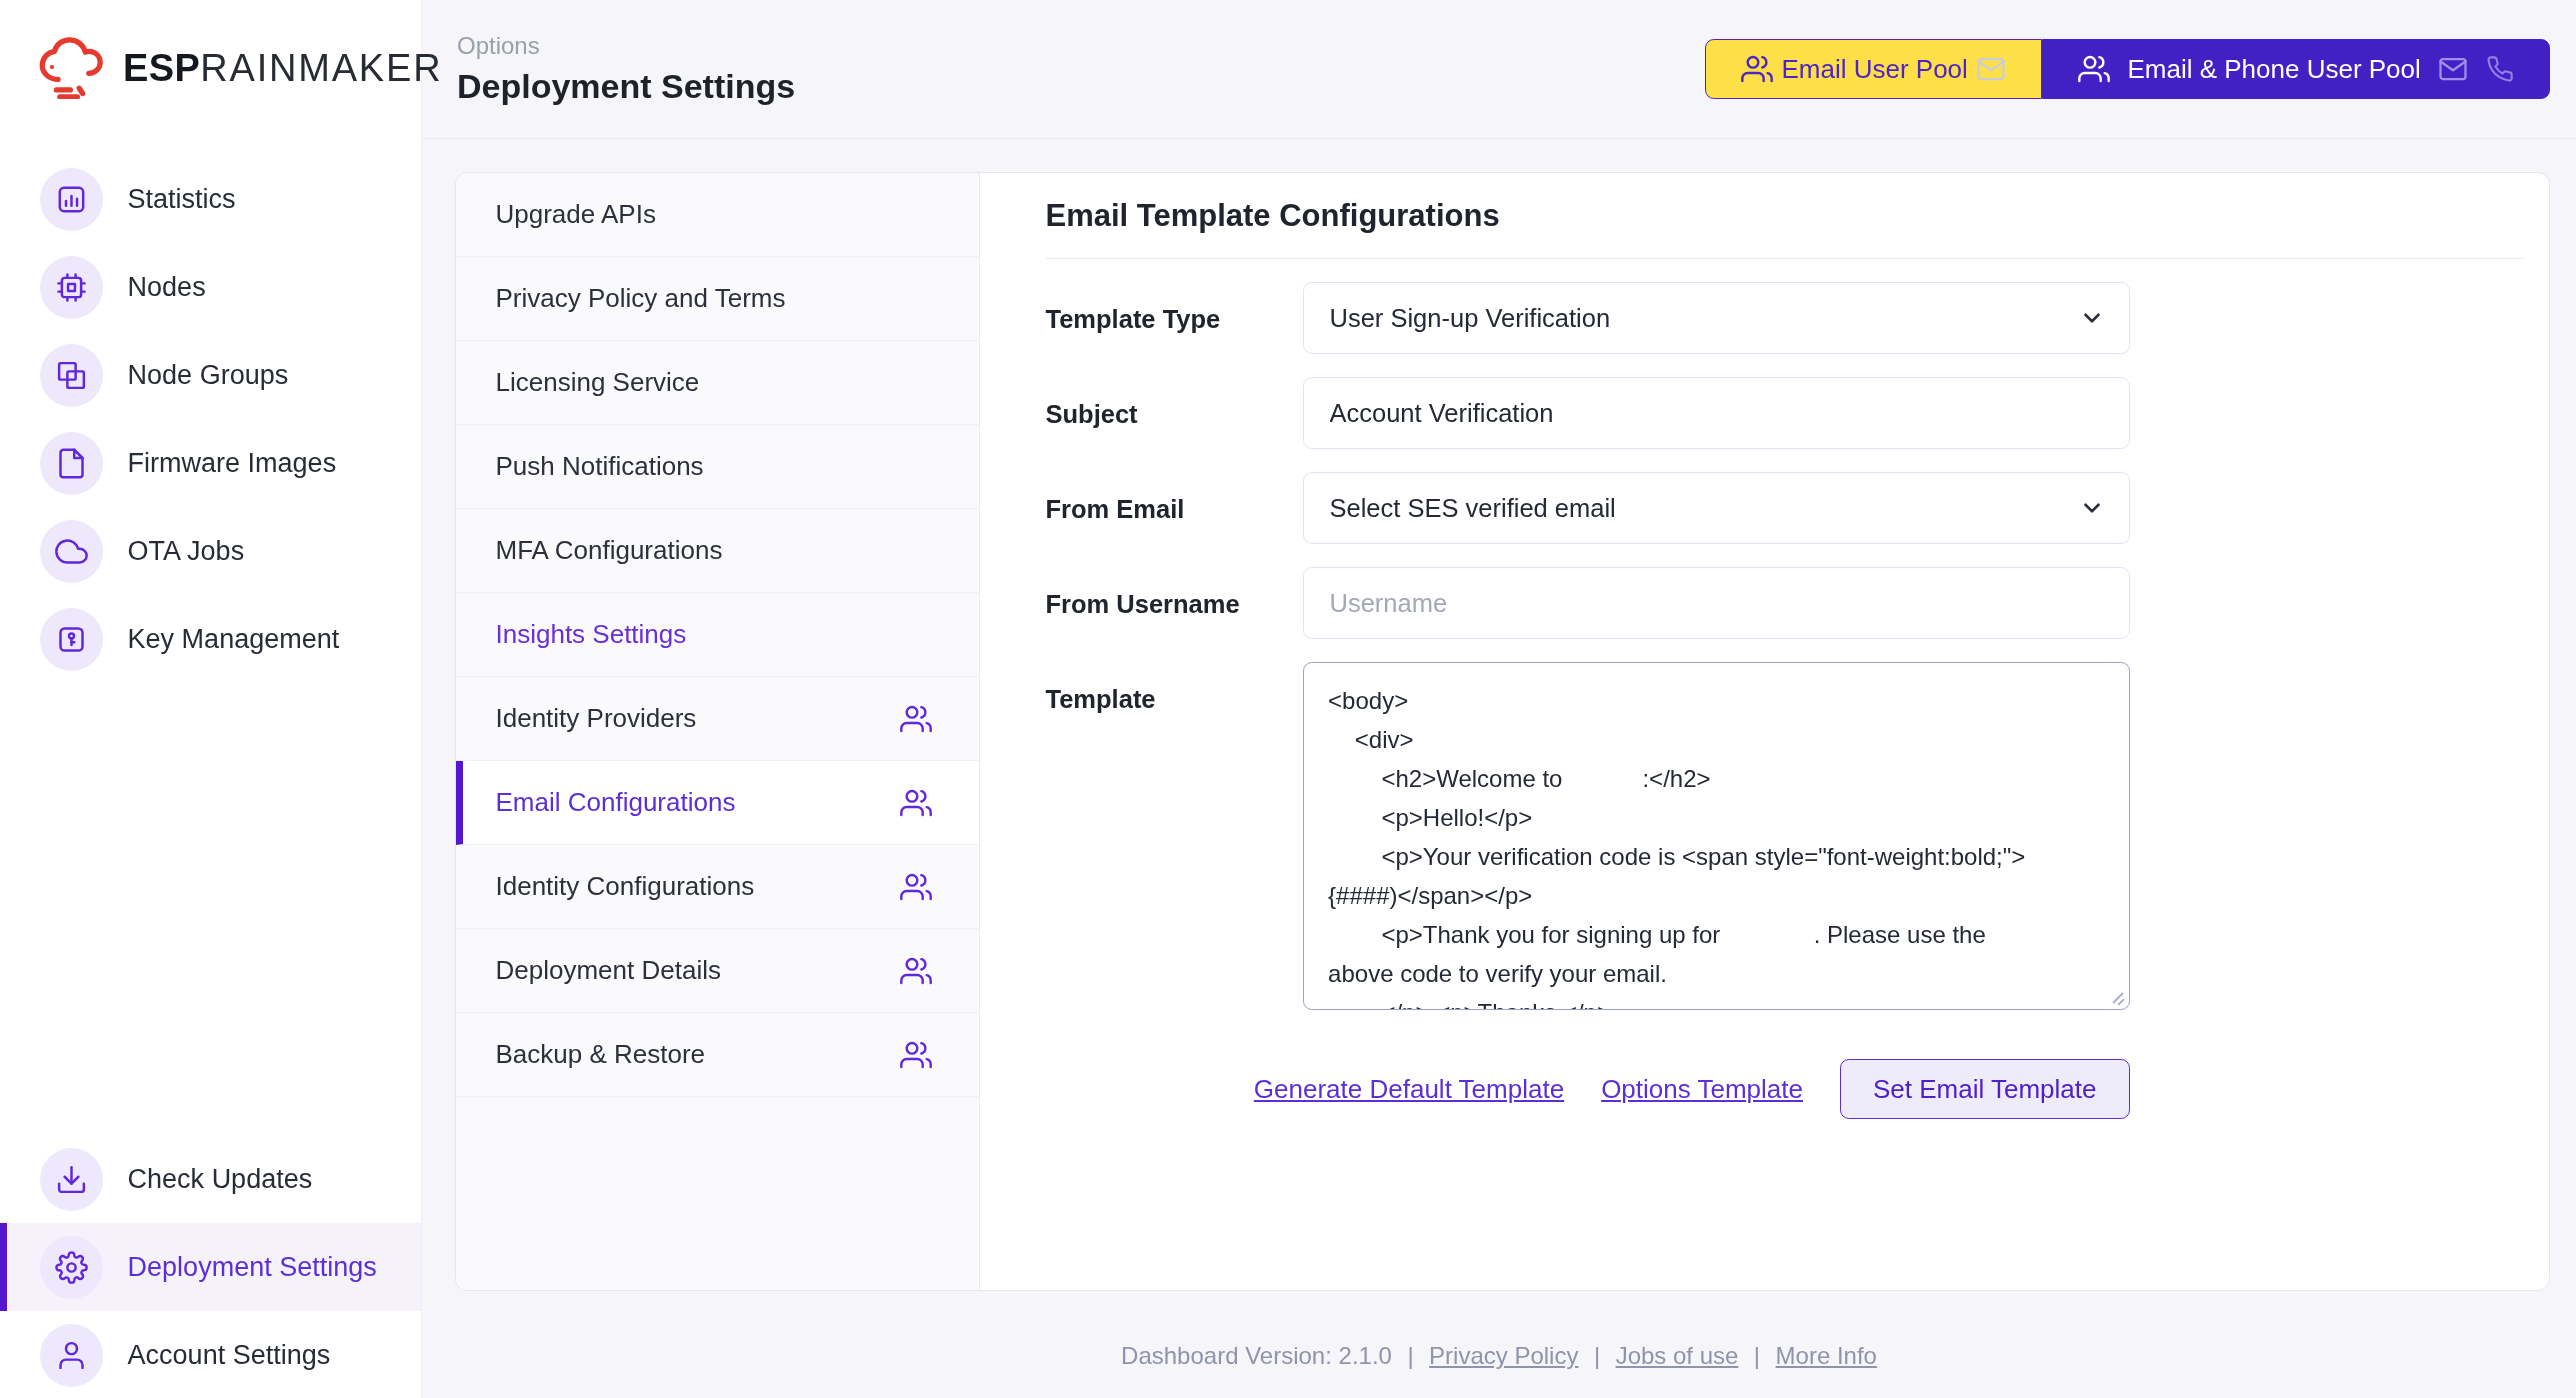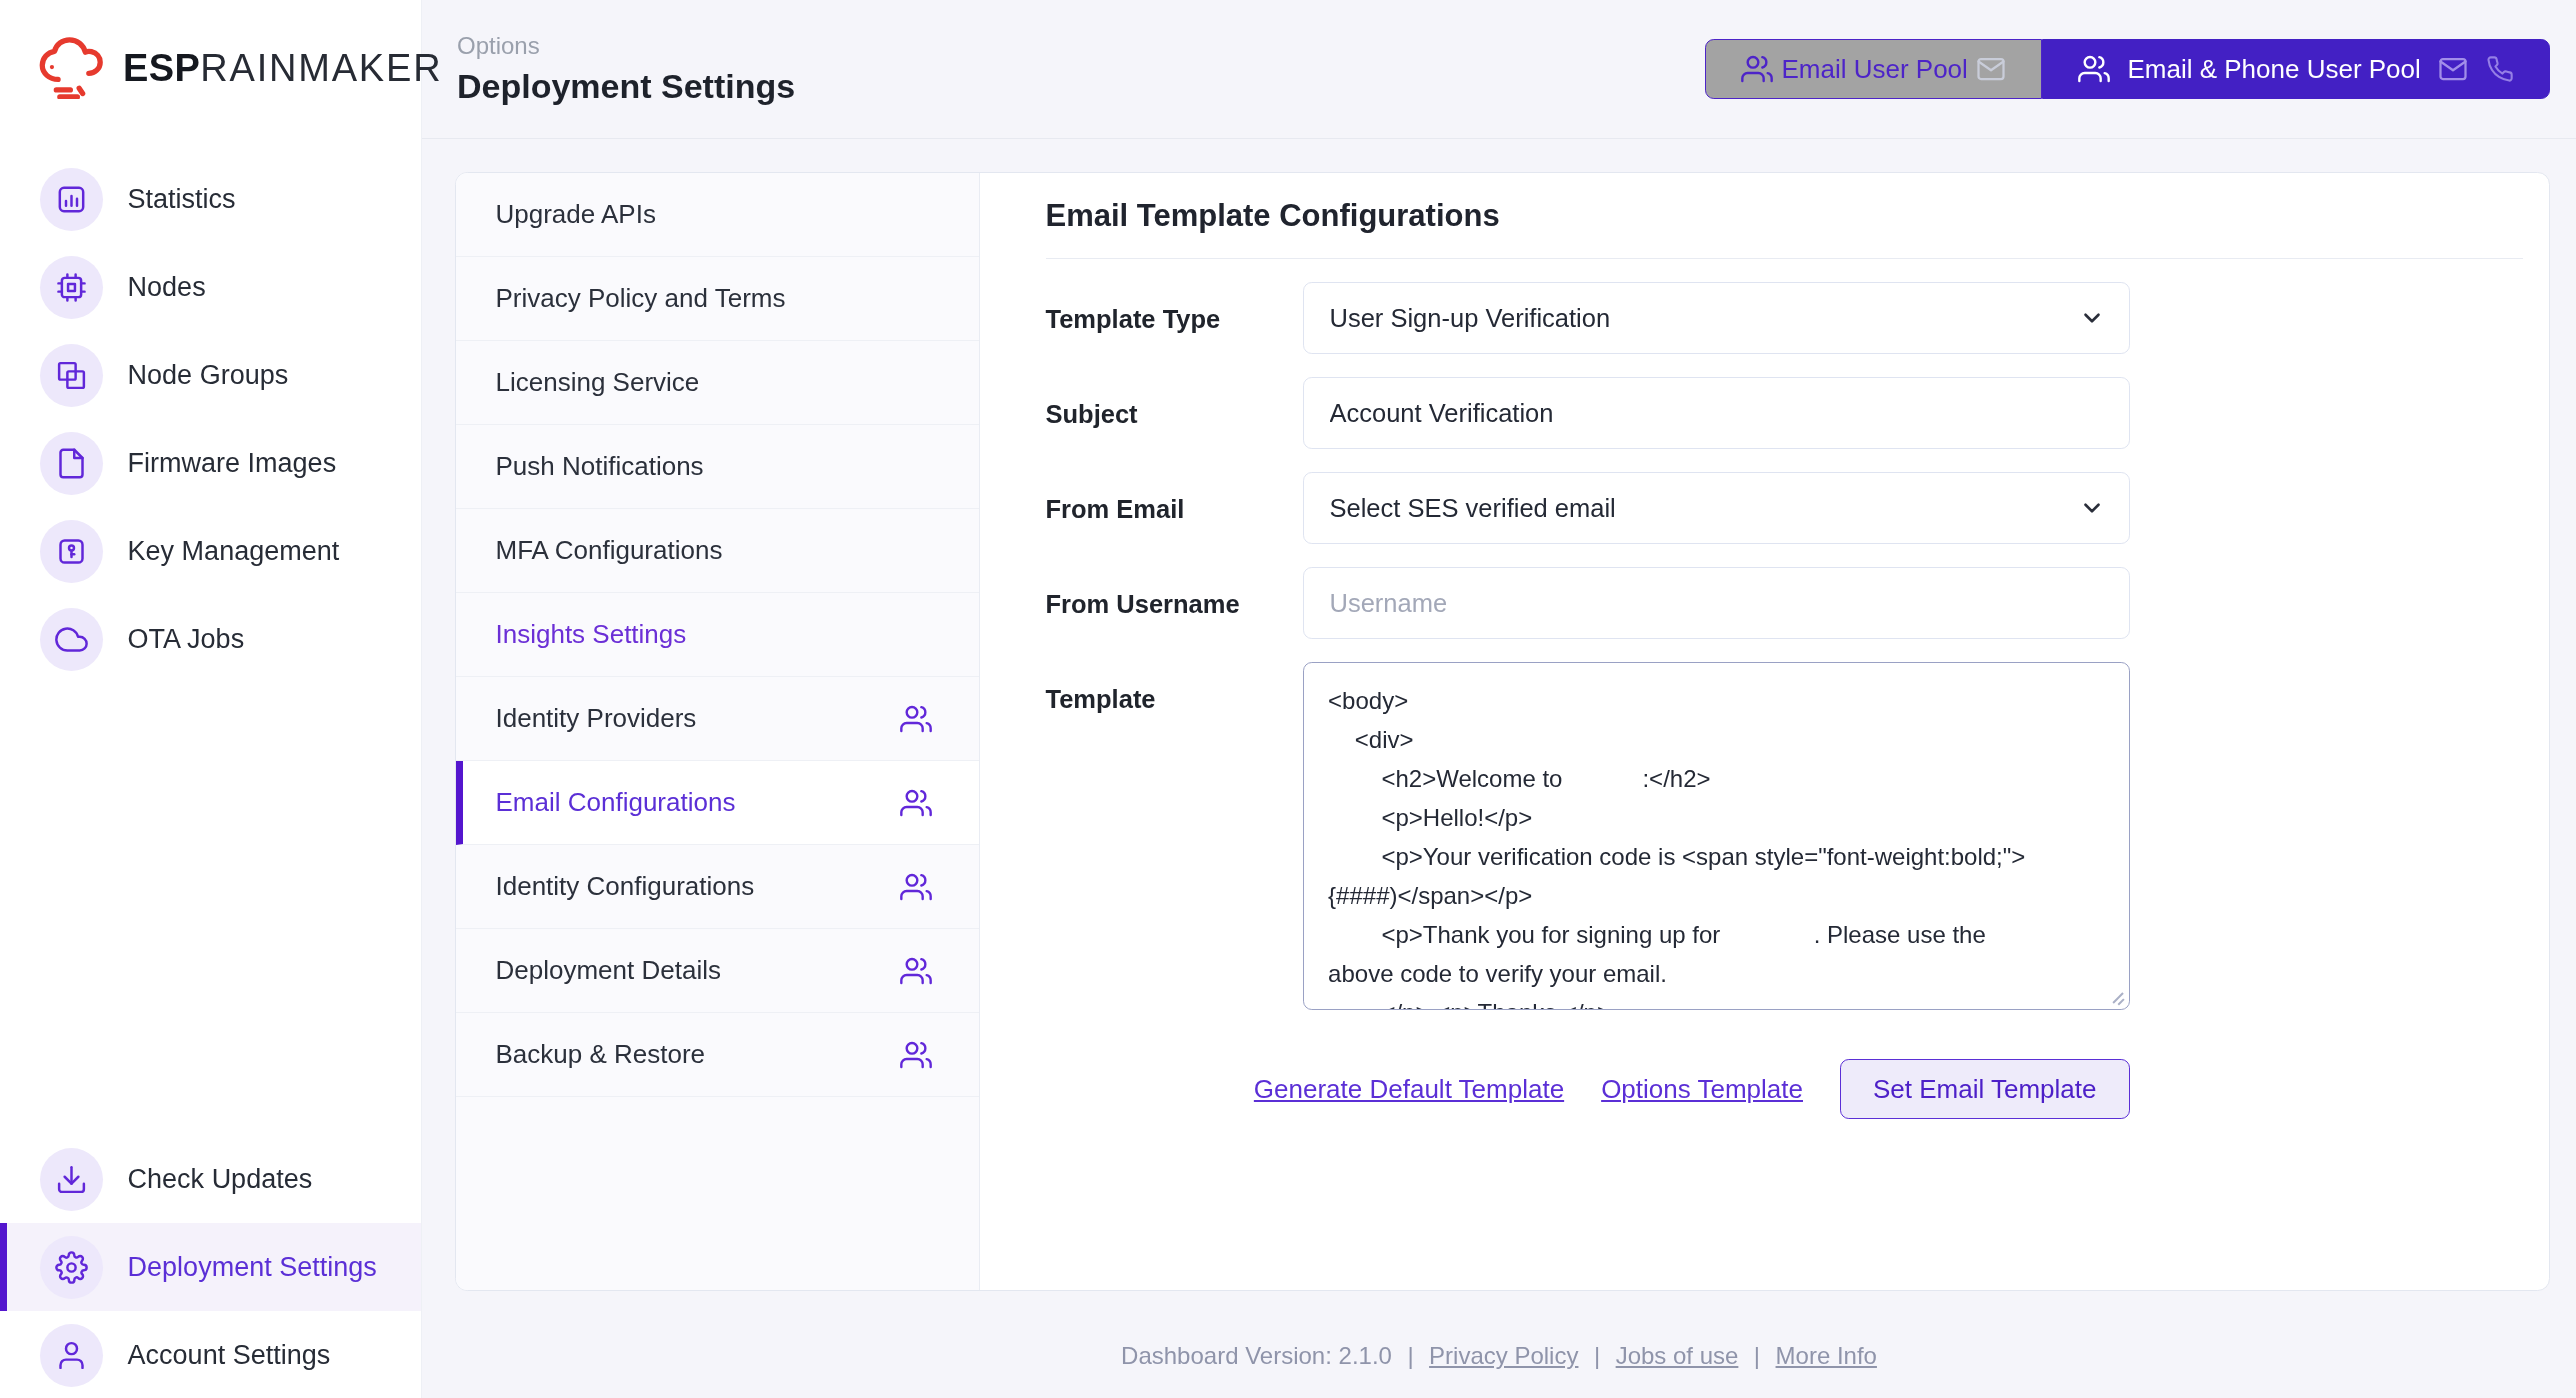--- a/index.html
+++ b/index.html
@@ -31,21 +31,21 @@
   
   .main { flex:1; display:flex; flex-direction:column; }
   .topbar { height:139px; min-height:139px; border-bottom:1.8px solid #e7e9f0;
             display:flex; align-items:center; justify-content:space-between; padding:0 26px 0 35px; }
   .crumb { font-size:24px; color:#9aa0ac; margin-bottom:7px; }
   .page-title { font-size:34px; font-weight:700; color:#1e222b; }
 
   .pool-toggle { display:flex; }
   .pool-btn { height:60px; display:flex; align-items:center; gap:17.6px; font-size:26px;
               padding:0 35px; cursor:pointer; white-space:nowrap; }
-  .pool-btn.inactive { background:#a3a3a3; border:1.8px solid #4d24c8; border-radius:8.8px 0 0 8.8px; color:#4d24c8;gap:8px; }
+  .pool-btn.inactive { background:#fde047; border:1.8px solid #4d24c8; border-radius:8.8px 0 0 8.8px; color:#4d24c8;gap:8px; }
   .pool-btn.active   { background:#4320c4; border:1.8px solid #4320c4; border-radius:0 8.8px 8.8px 0; color:#ffffff; }
   .pool-btn .icon-dim   { opacity:.85; }
 
   
   .content { flex:1; }
   .card { margin:33px 26px 0 32.5px; height:1119px; background:#ffffff;
           border:1.8px solid #e3e7f0; border-radius:12.3px; display:flex; overflow:hidden;gap:36px; }
   .menu-col { width:524px; min-width:524px; background:#fafafd; border-right:1.8px solid #e9ecf3; }
   .menu-item { height:84px; display:flex; align-items:center; justify-content:space-between;
                padding:0 47px 0 40px; border-bottom:1.8px solid #eef0f5; font-size:26px; color:#2b303b; cursor:pointer; }
@@ -136,35 +136,35 @@
         <svg width="33" height="33" viewBox="0 0 24 24" fill="none" stroke-width="1.8" stroke-linecap="round" stroke-linejoin="round">
           <path d="M14 2H6a2 2 0 00-2 2v16a2 2 0 002 2h12a2 2 0 002-2V8z"></path>
             <path d="M14 2v6h6"></path>
         </svg>
       </span>
       <span>Firmware Images</span>
     </div>
     <div class="side-item">
       <span class="icon-circle">
         <svg width="33" height="33" viewBox="0 0 24 24" fill="none" stroke-width="1.8" stroke-linecap="round" stroke-linejoin="round">
+          <path d="M18 10h-1.26A8 8 0 109 20h9a5 5 0 000-10z"></path>
+        </svg>
+      </span>
+      <span>OTA Jobs</span>
+    </div>
+    <div class="side-item">
+      <span class="icon-circle">
+        <svg width="33" height="33" viewBox="0 0 24 24" fill="none" stroke-width="1.8" stroke-linecap="round" stroke-linejoin="round">
           <rect x="4" y="4" width="16" height="16" rx="3"></rect>
             <circle cx="12" cy="9.5" r="1.8"></circle>
             <path d="M12 11.5V16"></path>
             <path d="M12 14h2"></path>
         </svg>
       </span>
       <span>Key Management</span>
-    </div>
-    <div class="side-item">
-      <span class="icon-circle">
-        <svg width="33" height="33" viewBox="0 0 24 24" fill="none" stroke-width="1.8" stroke-linecap="round" stroke-linejoin="round">
-          <path d="M18 10h-1.26A8 8 0 109 20h9a5 5 0 000-10z"></path>
-        </svg>
-      </span>
-      <span>OTA Jobs</span>
     </div>
   </nav>
 
   <div class="side-bottom">
     <div class="side-item">
       <span class="icon-circle">
         <svg width="33" height="33" viewBox="0 0 24 24" fill="none" stroke-width="1.8" stroke-linecap="round" stroke-linejoin="round">
           <path d="M21 15v4a2 2 0 01-2 2H5a2 2 0 01-2-2v-4"></path>
             <path d="M7 10l5 5 5-5"></path>
             <path d="M12 15V3"></path>

